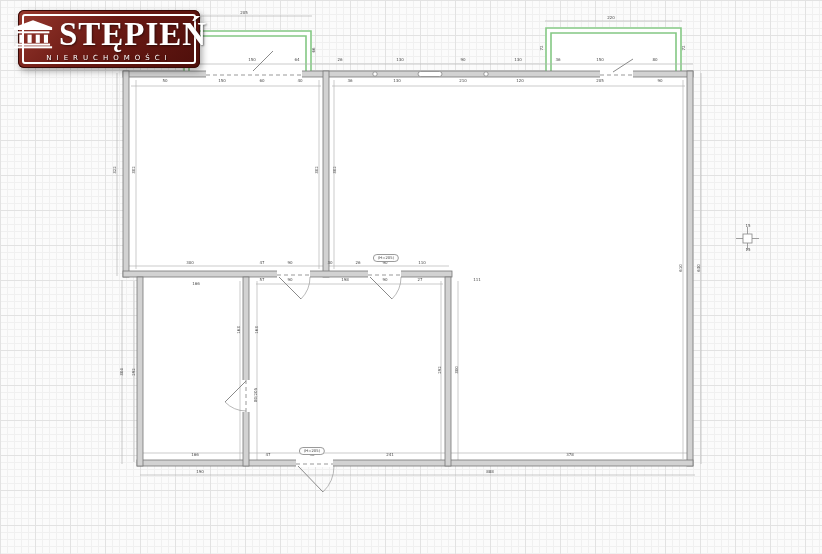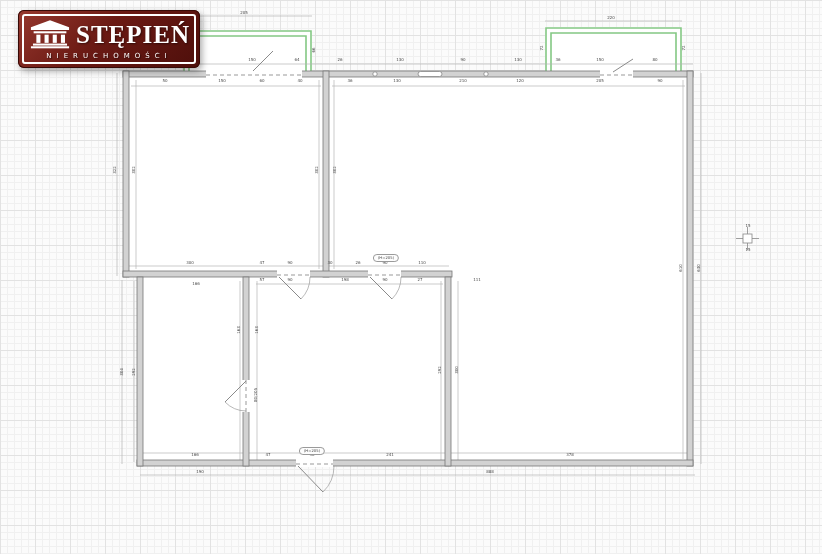--- a/index.html
+++ b/index.html
@@ -22,21 +22,21 @@
     border-radius:6px;
     box-shadow:2px 3px 7px rgba(0,0,0,.35), inset 0 0 0 1px #380a07;
   }
   .logo-frame{
     position:absolute;left:4px;top:4px;right:4px;bottom:4px;
     border:2px solid #fff;border-radius:3px;
     display:flex;flex-direction:column;justify-content:center;align-items:center;
   }
   .logo-row{display:flex;align-items:center;gap:4px;margin-top:1px;}
   .logo-title{
-    font-family:"Liberation Serif", serif;font-size:25px;font-weight:bold;
+    font-family:"Liberation Serif", serif;font-size:33px;font-weight:bold;
     color:#fff;letter-spacing:1px;line-height:1;text-shadow:1px 1px 2px rgba(0,0,0,.5);
   }
   .logo-subtitle{
     font-size:7px;color:#fff;letter-spacing:5px;margin-top:3px;
     text-shadow:1px 1px 1px rgba(0,0,0,.5);white-space:nowrap;
   }
   
   .dim{
     position:absolute;font-size:4px;line-height:4px;color:#4a4a4a;
     transform:translate(-50%,-50%);white-space:nowrap;

